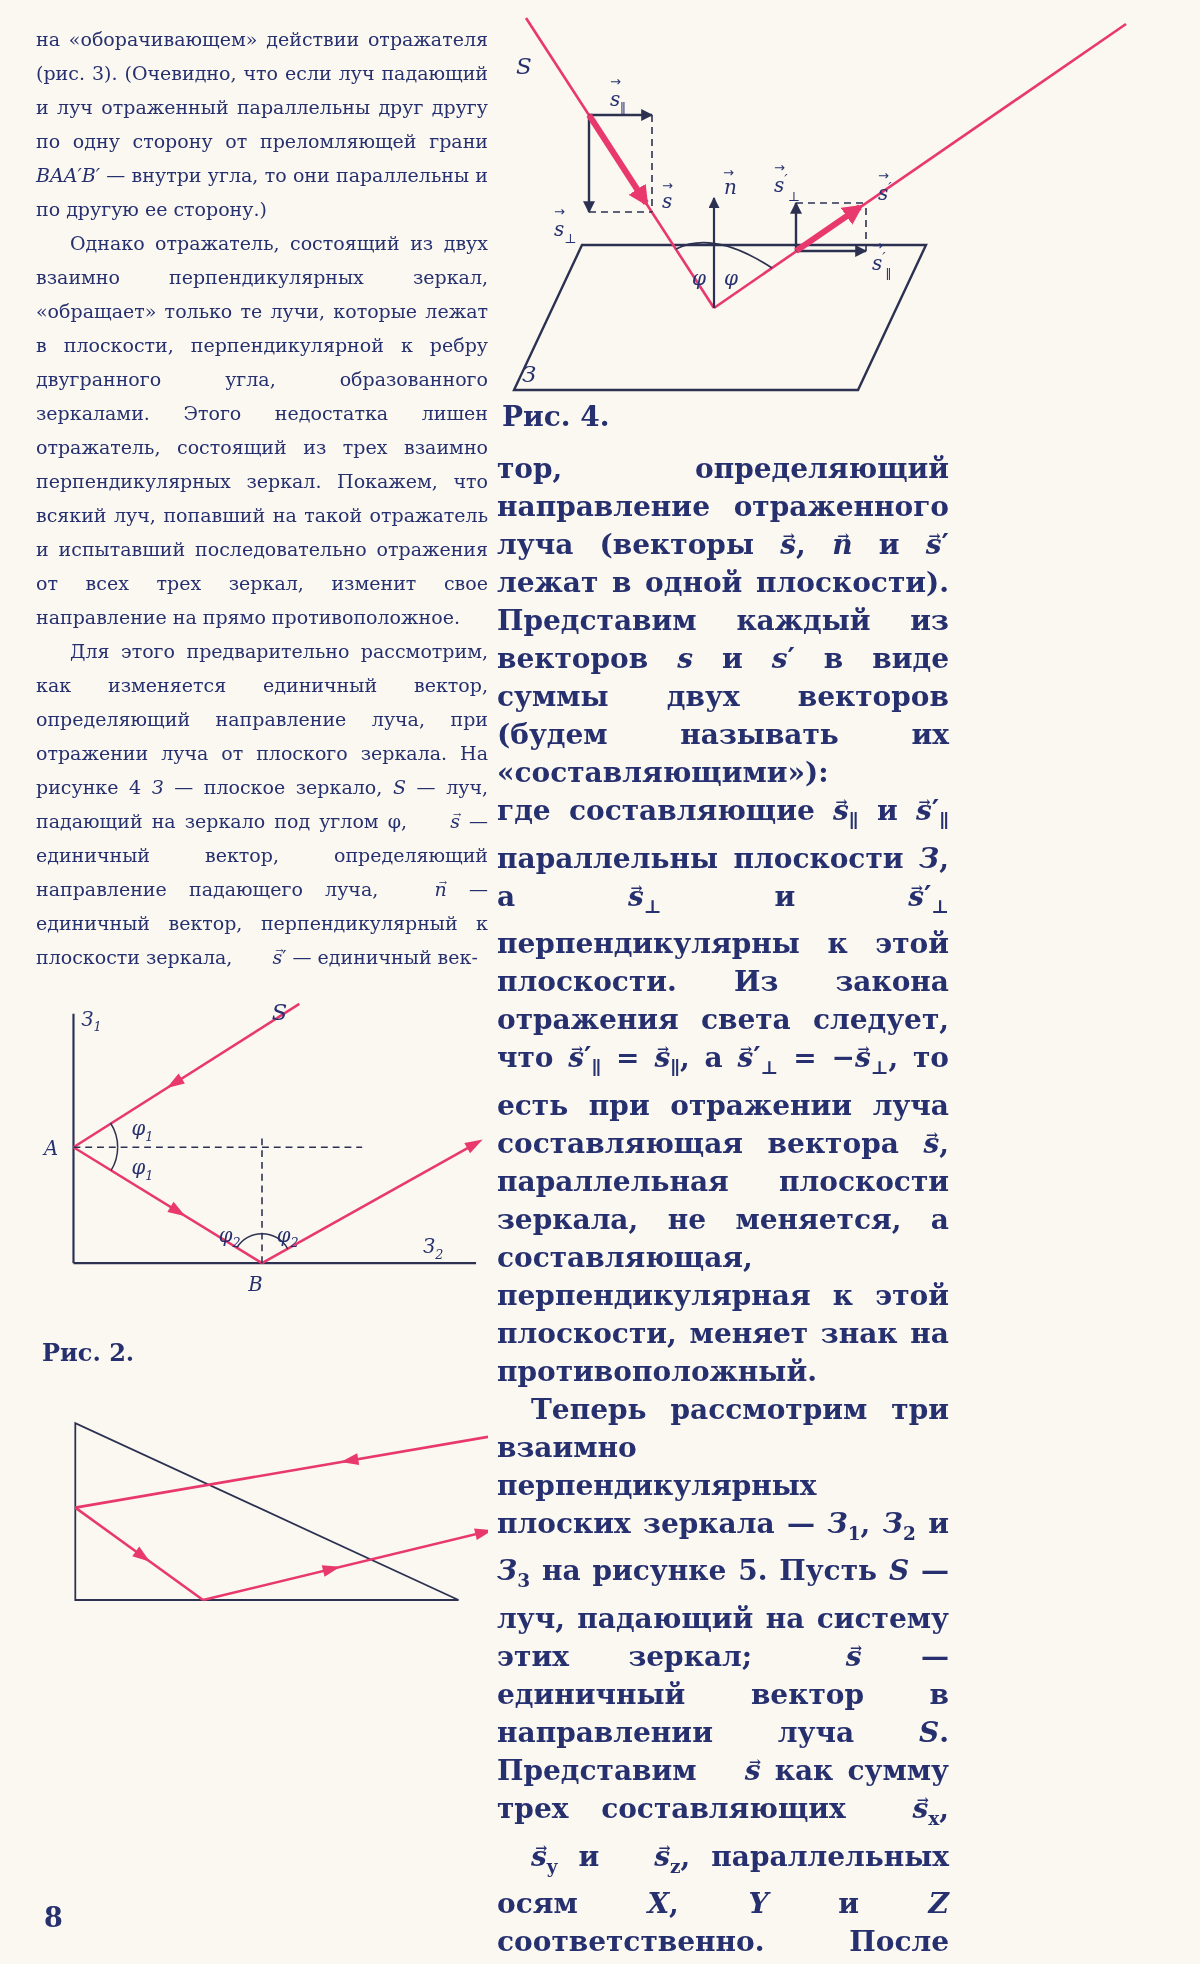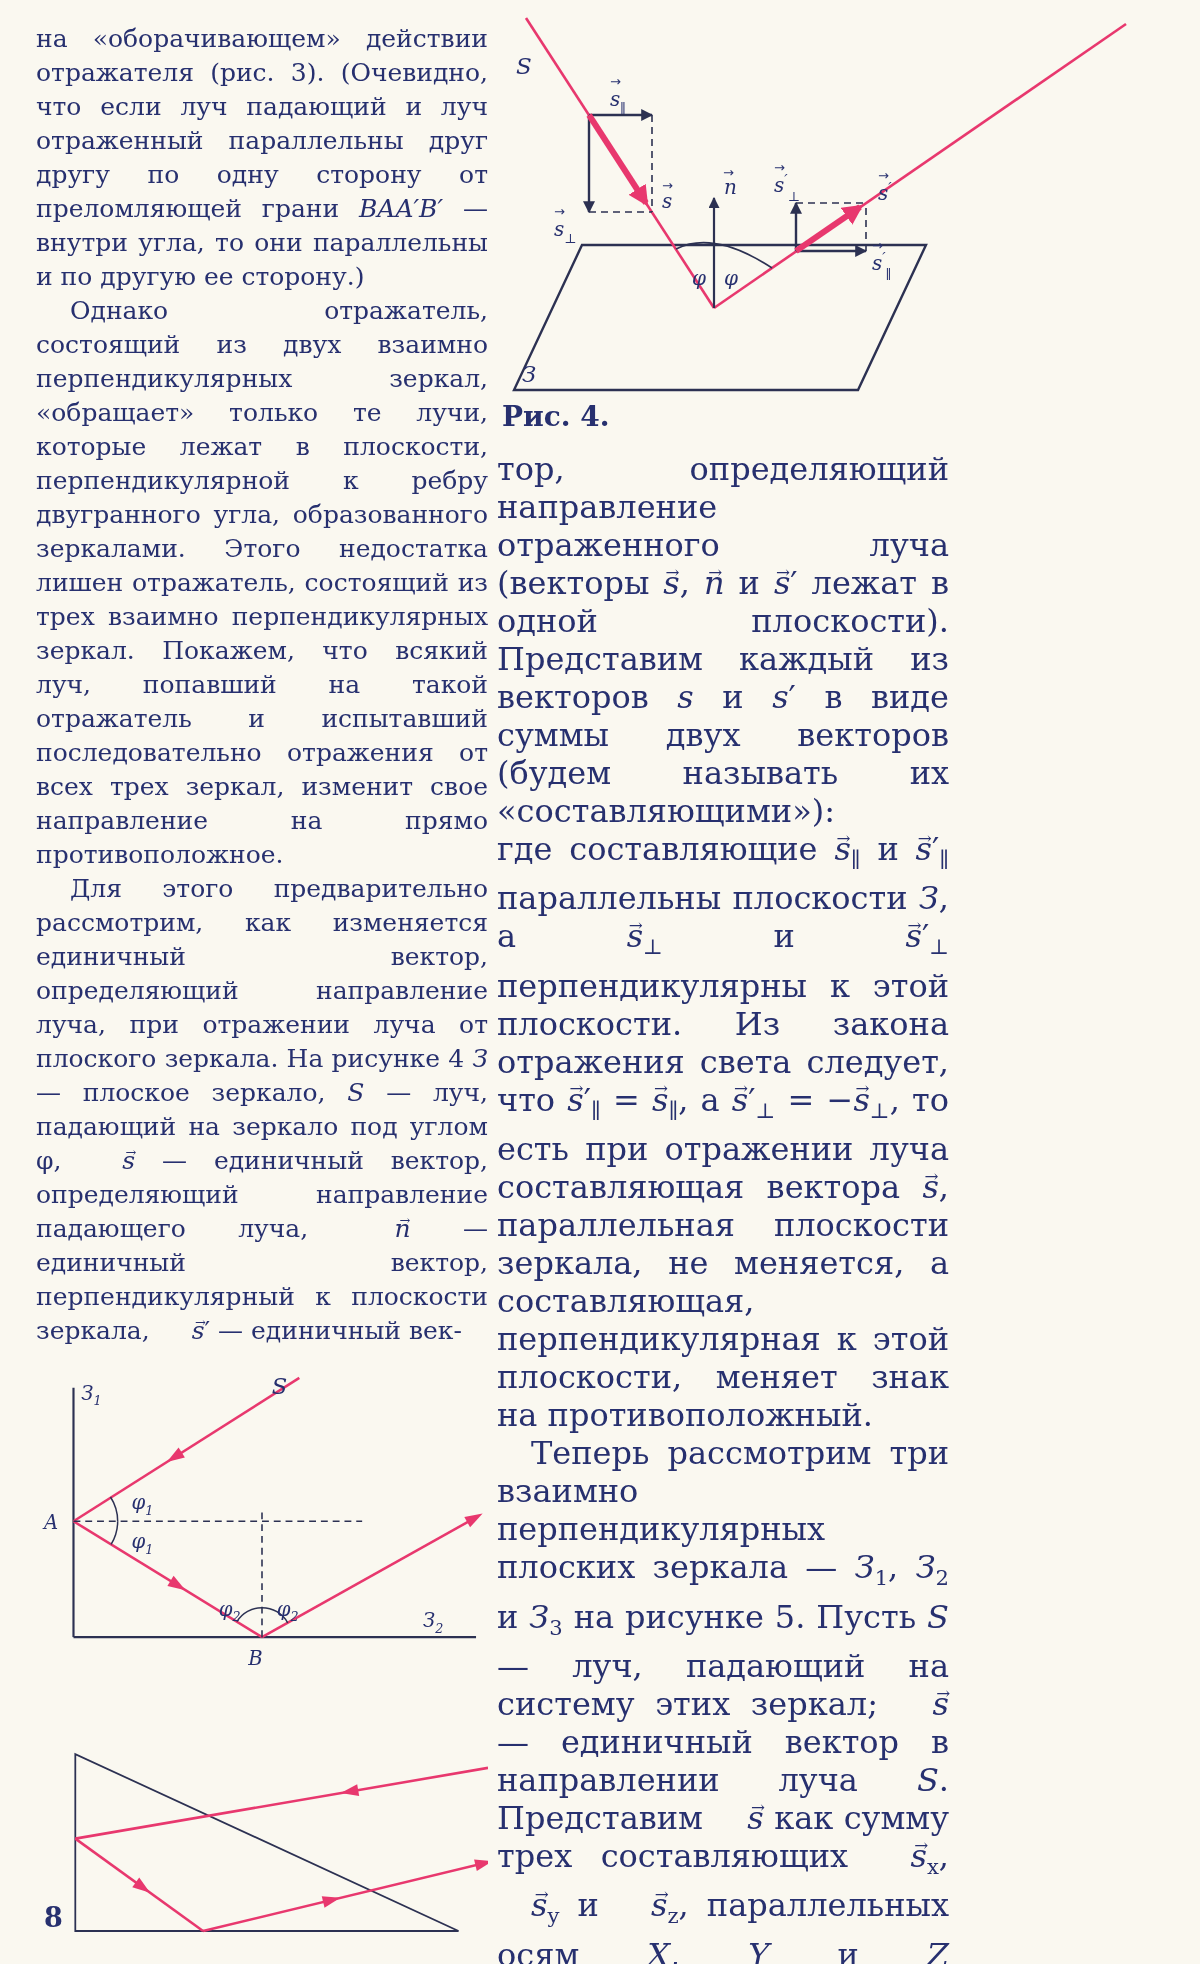--- a/index.html
+++ b/index.html
@@ -3,22 +3,22 @@
 <meta charset="utf-8">
 <style>
   html,body{margin:0;padding:0;}
   body{
     width:1200px;height:1964px;position:relative;overflow:hidden;
     background:#faf8f0;color:#27306f;
     font-family:"DejaVu Serif","DejaVu Sans",serif;
   }
   .col-left{position:absolute;left:36px;top:22px;width:452px;}
   .col-right{position:absolute;left:497px;top:450px;width:452px;}
-  p.bt{margin:0;font-size:25px;line-height:34px;text-align:justify;}
-  .col-right p.bt{font-size:32px;line-height:38px;}
+  p.bt{margin:0;font-size:19px;line-height:34px;text-align:justify;}
+  .col-right p.bt{font-size:28px;line-height:38px;font-weight:bold;}
   p.ind{text-indent:34px;}
   .formula{font-size:25px;line-height:42px;text-align:center;margin:8px 0 10px;}
   sub{font-size:66%;}
   .v{position:relative;display:inline-block;font-style:italic;}
   .v::before{content:"→";position:absolute;left:55%;transform:translateX(-50%);top:-0.62em;
              font-size:0.52em;font-style:normal;}
   .fig-caption{font-size:24px;font-weight:bold;margin:14px 0 0 6px;}
   .fig4-caption{position:absolute;left:502px;top:400px;font-size:28px;font-weight:bold;}
   .page-number{position:absolute;left:44px;top:1902px;font-size:27px;font-weight:bold;}
   .fig-block{margin-top:26px;}
@@ -144,20 +144,21 @@
     <g>
       <text class="lab" x="97" y="177"><tspan>φ</tspan><tspan class="tsub" dy="6">1</tspan></text>
     </g>
     <g>
       <text class="lab" x="186" y="246"><tspan>φ</tspan><tspan class="tsub" dy="6">2</tspan></text>
     </g>
     <g>
       <text class="lab" x="245" y="246"><tspan>φ</tspan><tspan class="tsub" dy="6">2</tspan></text>
     </g>
   </svg>
+  <div class="fig-caption">Рис. 2.</div>
 
   <svg class="fig-block" style="margin-top:48px;" width="452" height="256" viewBox="0 0 460 260">
     <path class="ink" stroke-width="1.8" d="M40,8 L40,188 L430,188 Z"></path>
 
     <line class="pinkline" stroke-width="2.6" x1="460" y1="22" x2="40" y2="94"></line>
     <line class="pinkline" stroke-width="2.6" x1="40" y1="94" x2="170" y2="188"></line>
     <line class="pinkline" stroke-width="2.6" x1="170" y1="188" x2="460" y2="118"></line>
 
     <path fill="#e8386e" d="M10,0 L-8,-6 L-8,6 Z" transform="translate(320,46) rotate(170.3)"></path>
     <path fill="#e8386e" d="M10,0 L-8,-6 L-8,6 Z" transform="translate(108,143.2) rotate(35.9)"></path>

